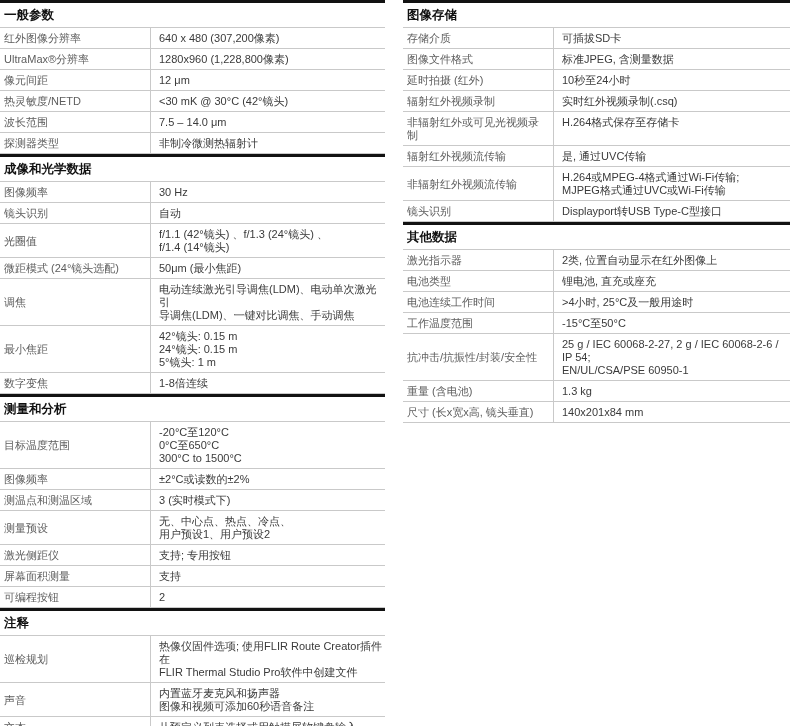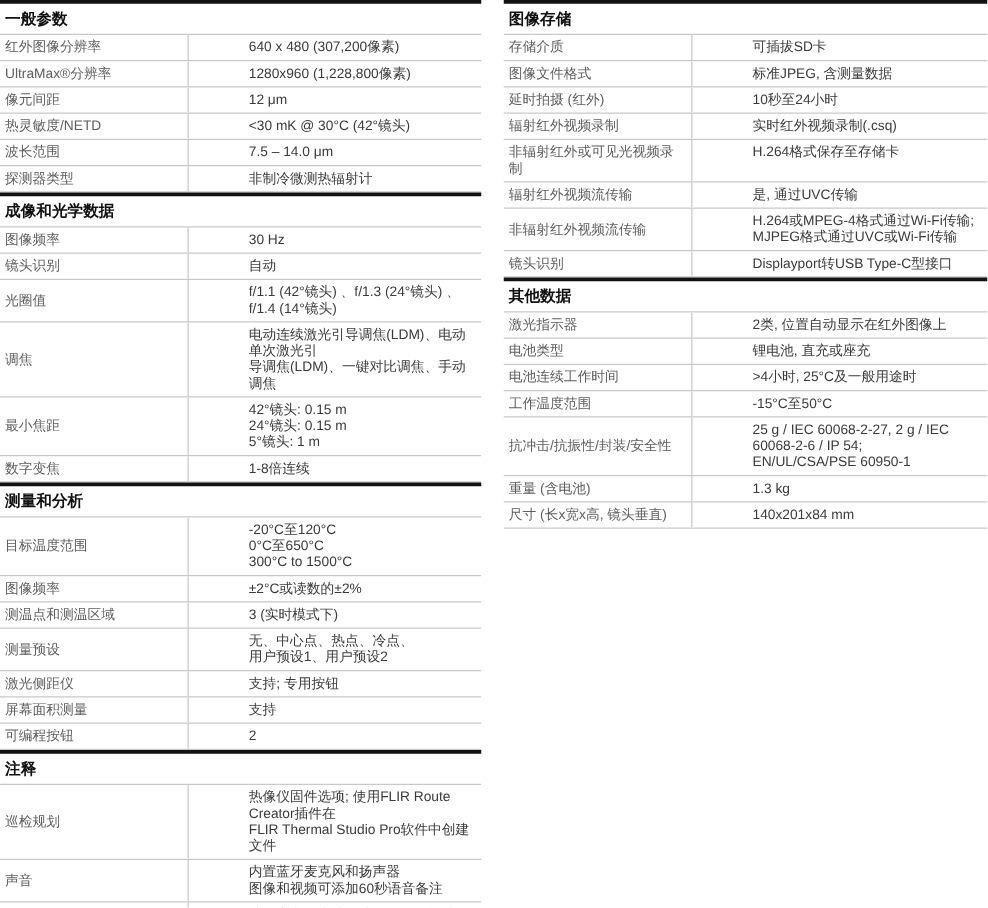--- a/index.html
+++ b/index.html
@@ -47,21 +47,21 @@
   }
   .row-value {
     flex: 1;
     box-sizing: border-box;
     border-left: 1px solid #c9c9c9;
     padding: 4px 2px 3px 8px;
     font-size: 11px;
     line-height: 13px;
     color: #3a3a3a;
   }
-  .value-line { min-height: 13px; margin-left: 40px; }
+  .value-line { min-height: 13px; }
 </style>
 </head>
 <body>
 
 <div class="page">
   <div class="col col-left">
       <div class="section">
         <div class="section-header">一般参数</div>
         <div class="row">
           <div class="row-label">红外图像分辨率</div>
@@ -115,20 +115,26 @@
           </div>
         </div>
         <div class="row">
           <div class="row-label">光圈值</div>
           <div class="row-value">
             <div class="value-line">f/1.1 (42°镜头) 、f/1.3 (24°镜头) 、</div>
             <div class="value-line">f/1.4 (14°镜头)</div>
           </div>
         </div>
         <div class="row">
+          <div class="row-label">微距模式 (24°镜头选配)</div>
+          <div class="row-value">
+            <div class="value-line">50μm (最小焦距)</div>
+          </div>
+        </div>
+        <div class="row">
           <div class="row-label">调焦</div>
           <div class="row-value">
             <div class="value-line">电动连续激光引导调焦(LDM)、电动单次激光引</div>
             <div class="value-line">导调焦(LDM)、一键对比调焦、手动调焦</div>
           </div>
         </div>
         <div class="row">
           <div class="row-label">最小焦距</div>
           <div class="row-value">
             <div class="value-line">42°镜头: 0.15 m</div>

